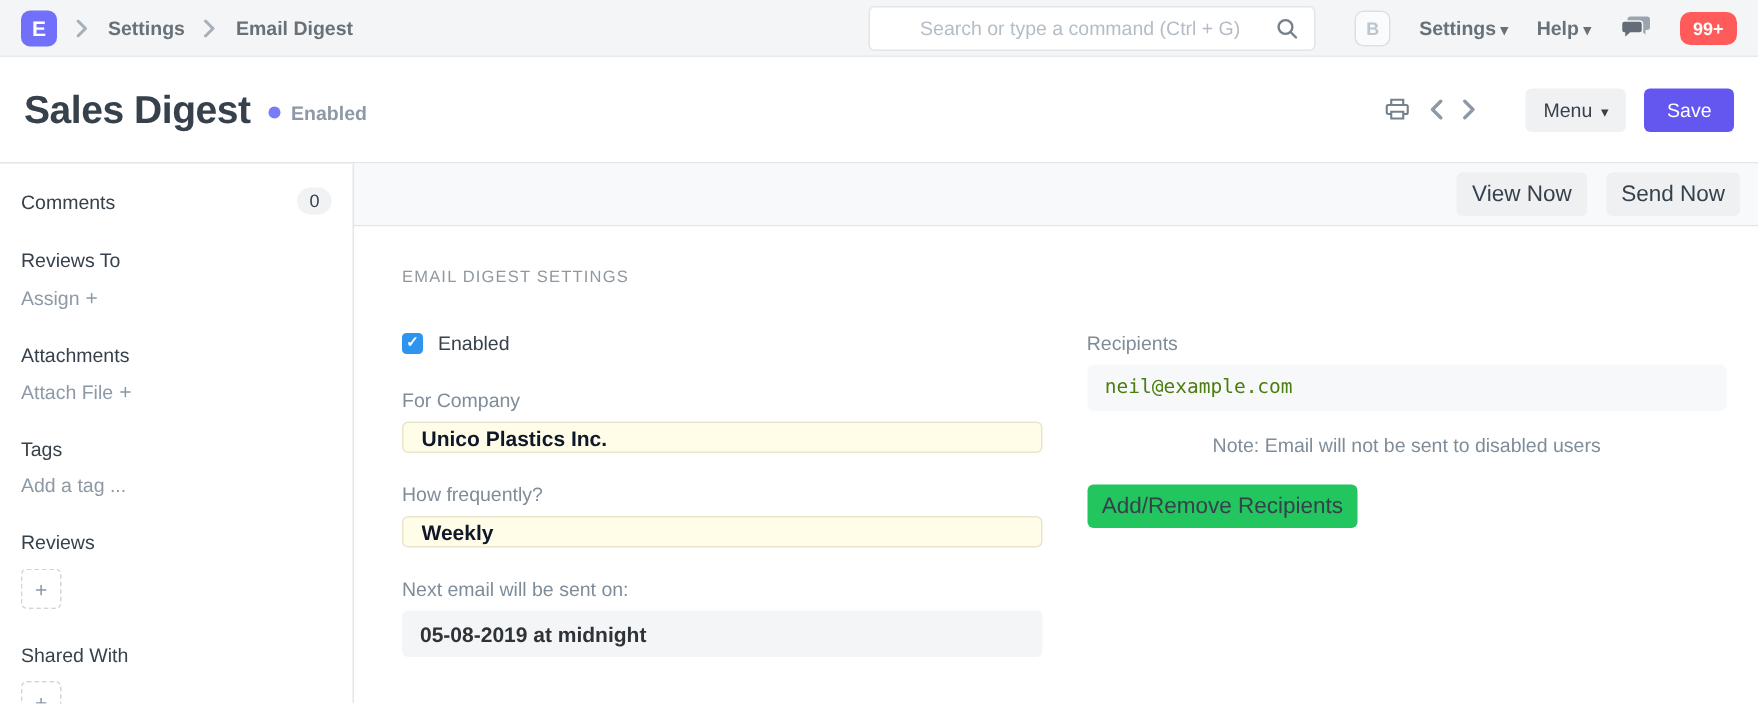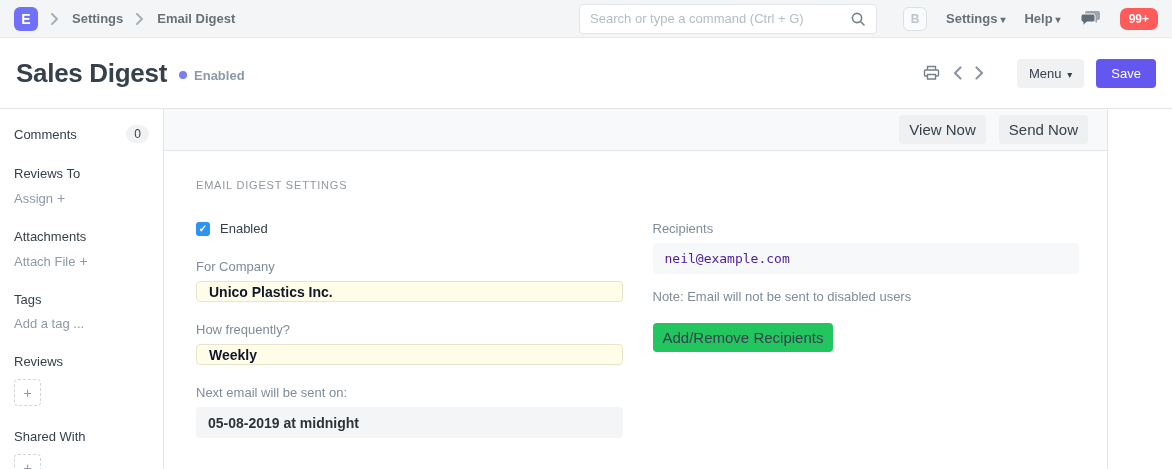--- a/index.html
+++ b/index.html
@@ -9,21 +9,21 @@
   
   .navbar { height:38px; background:#f4f5f6; border-bottom:1px solid #e7eaec;
     display:flex; align-items:center; padding:0 14px; }
   .logo { width:24px; height:24px; border-radius:6px; background:#7170fa; color:#fff;
     font-size:14px; font-weight:700; display:flex; align-items:center; justify-content:center; cursor:pointer; }
   .crumb-sep { margin:0 13px; display:flex; align-items:center; }
   .crumb { font-size:13px; font-weight:600; color:#687178; cursor:pointer; }
   .searchbox { margin-left:auto; width:298px; height:30px; background:#fff;
     border:1px solid #e2e6e9; border-radius:4px; display:flex; align-items:center; padding:0 10px; }
   .searchbox input { flex:1; border:none; outline:none; font-size:13px; color:#4c5a67;
-    font-family:"Liberation Sans", sans-serif; background:transparent; }
+    font-family:"Liberation Sans", sans-serif; background:transparent;text-align:center; }
   .searchbox input::placeholder { color:#b4bdc5; }
   .nav-right { display:flex; align-items:center; margin-left:26px; gap:19px; }
   .avatar { width:24px; height:24px; border:1px solid #dbe0e4; border-radius:6px; background:#fafbfc;
     color:#bcc6ce; font-size:12px; font-weight:600; display:flex; align-items:center; justify-content:center; cursor:pointer;}
   .nav-link { font-size:13px; font-weight:600; color:#687178; cursor:pointer; white-space:nowrap; }
   .caret { font-size:10px; color:#687178; margin-left:3px; }
   .badge-danger { background:#ff5b5b; color:#fff; font-size:12px; font-weight:700;
     padding:4px 9px; border-radius:7px; cursor:pointer; }
 
   
@@ -34,21 +34,21 @@
   .indicator .txt { font-size:13px; font-weight:700; color:#8d99a6; }
   .head-actions { margin-left:auto; display:flex; align-items:center; gap:9px; }
   .icon-btn { background:none; border:none; cursor:pointer; display:flex; align-items:center; padding:2px; }
   .btn { border:none; border-radius:4px; font-size:13px; cursor:pointer;
     font-family:"Liberation Sans", sans-serif; }
   .btn-default { background:#f0f1f3; color:#36414c; padding:7px 12px; }
   .btn-primary { background:#6457f0; color:#fff; padding:7px 15px; margin-left:3px; }
 
   
   .content { display:flex; height:360px; }
-  .sidebar { width:164px; border-right:1px solid #e2e6e9; padding:16px 14px; font-size:13px; flex:none; }
+  .sidebar { width:236px; border-right:1px solid #e2e6e9; padding:16px 14px; font-size:13px; flex:none; }
   .side-row { display:flex; align-items:center; justify-content:space-between; cursor:pointer; }
   .side-heading { color:#36414c; font-weight:500; }
   .count-pill { background:#f0f2f4; color:#36414c; font-size:12px; border-radius:10px;
     padding:3px 8px; line-height:1; }
   .side-section { margin-top:23px; }
   .side-action { color:#8d99a6; margin-top:9px; cursor:pointer; display:inline-block; }
   .plus { color:#8d99a6; margin-left:4px; font-size:14px; }
   .dashed-add { width:27px; height:27px; border:1px dashed #cfd6db; border-radius:4px; margin-top:10px;
     display:flex; align-items:center; justify-content:center; color:#8d99a6; font-size:14px; cursor:pointer; background:#fff; }
 
@@ -68,23 +68,23 @@
   .check-label { font-size:13px; color:#36414c; margin-left:10px; }
 
   .field { margin-bottom:20px; }
   .field-label { font-size:13px; color:#7f8c99; margin-bottom:7px; }
   .input-bold { width:100%; height:21px; background:#fffce7; border:1px solid #e9e5cd; border-radius:4px;
     padding:0 12px; font-size:14px; font-weight:700; color:#0f172a;
     font-family:"Liberation Sans", sans-serif; outline:none; }
   .readonly-bold { width:100%; height:31px; background:#f3f5f7; border-radius:4px; padding:0 12px;
     font-size:14px; font-weight:700; color:#2e3338; display:flex; align-items:center; }
   .readonly-mono { width:100%; height:31px; background:#f6f8fa; border-radius:4px; padding:0 12px;
-    font-size:13px; color:#4c1d95; display:flex; align-items:center;
+    font-size:13px; color:#4d7c0f; display:flex; align-items:center;
     font-family:"DejaVu Sans Mono", monospace; }
-  .note { font-size:13px; color:#7f8c99; margin:15px 0 19px 0; }
+  .note { font-size:13px; color:#7f8c99; margin:15px 0 19px 0;text-align:center; }
 </style>
 </head>
 <body>
 
 <div class="navbar">
   <div class="logo">E</div>
 
   <span class="crumb-sep">
     <svg width="8" height="12" viewBox="0 0 8 12">
         <polyline points="1,1 6,6 1,11" fill="none" stroke="#a6b0b9" stroke-width="2" stroke-linecap="round" stroke-linejoin="round"></polyline>

